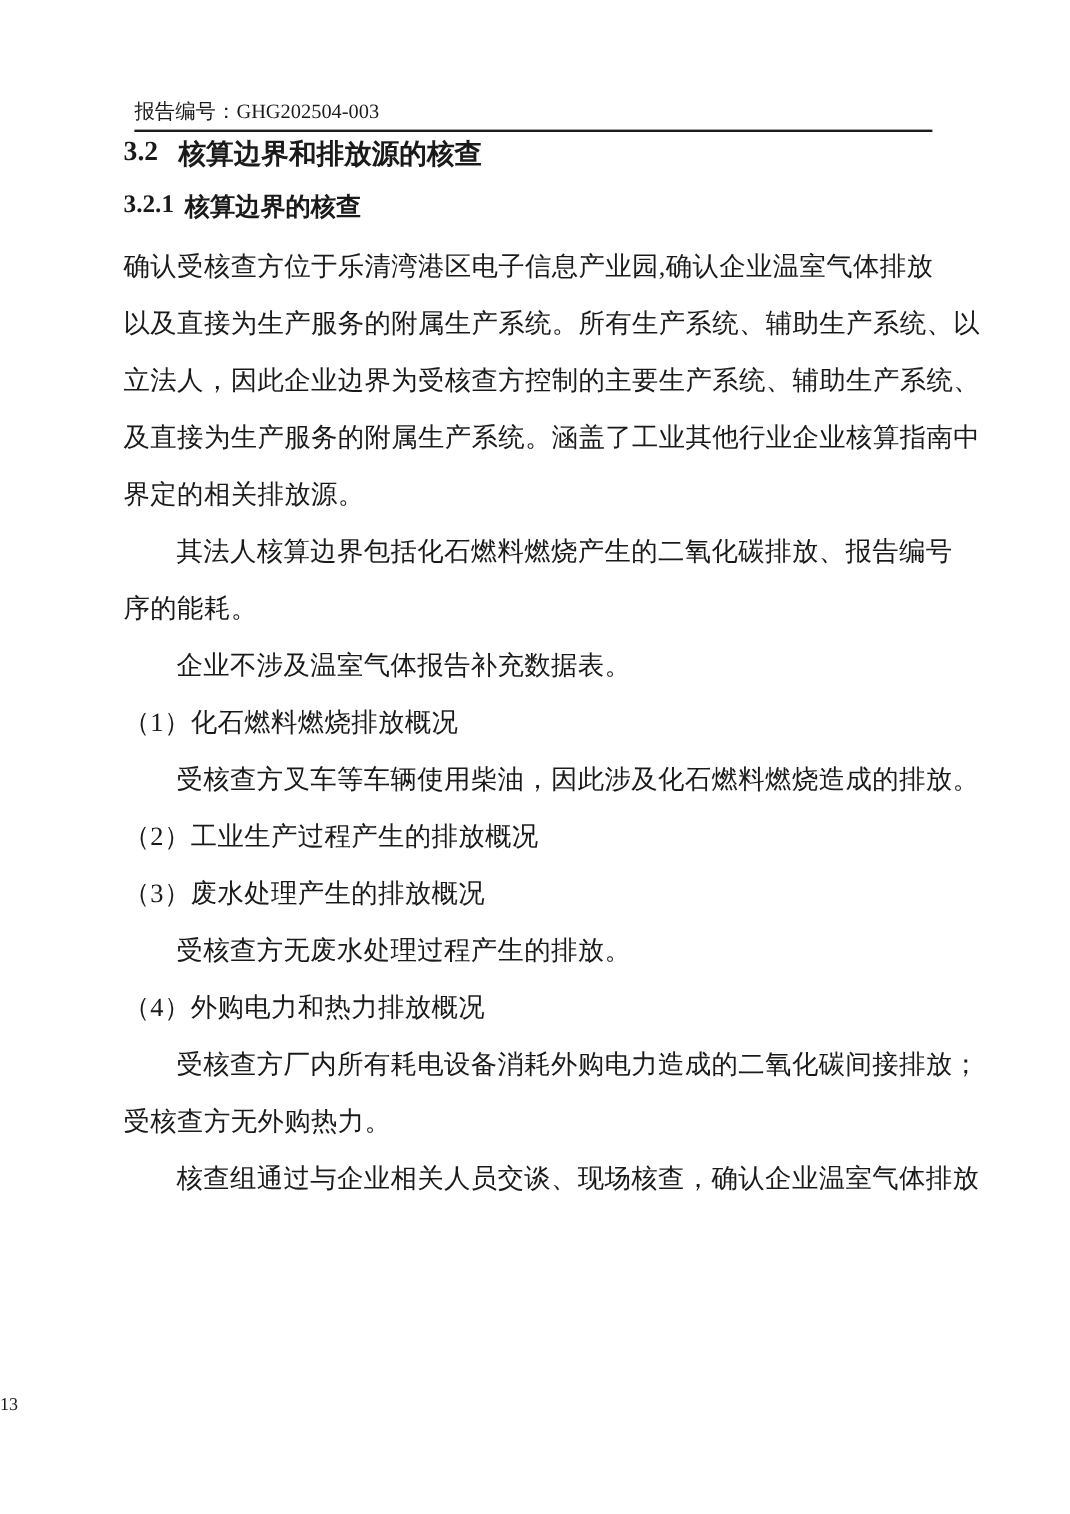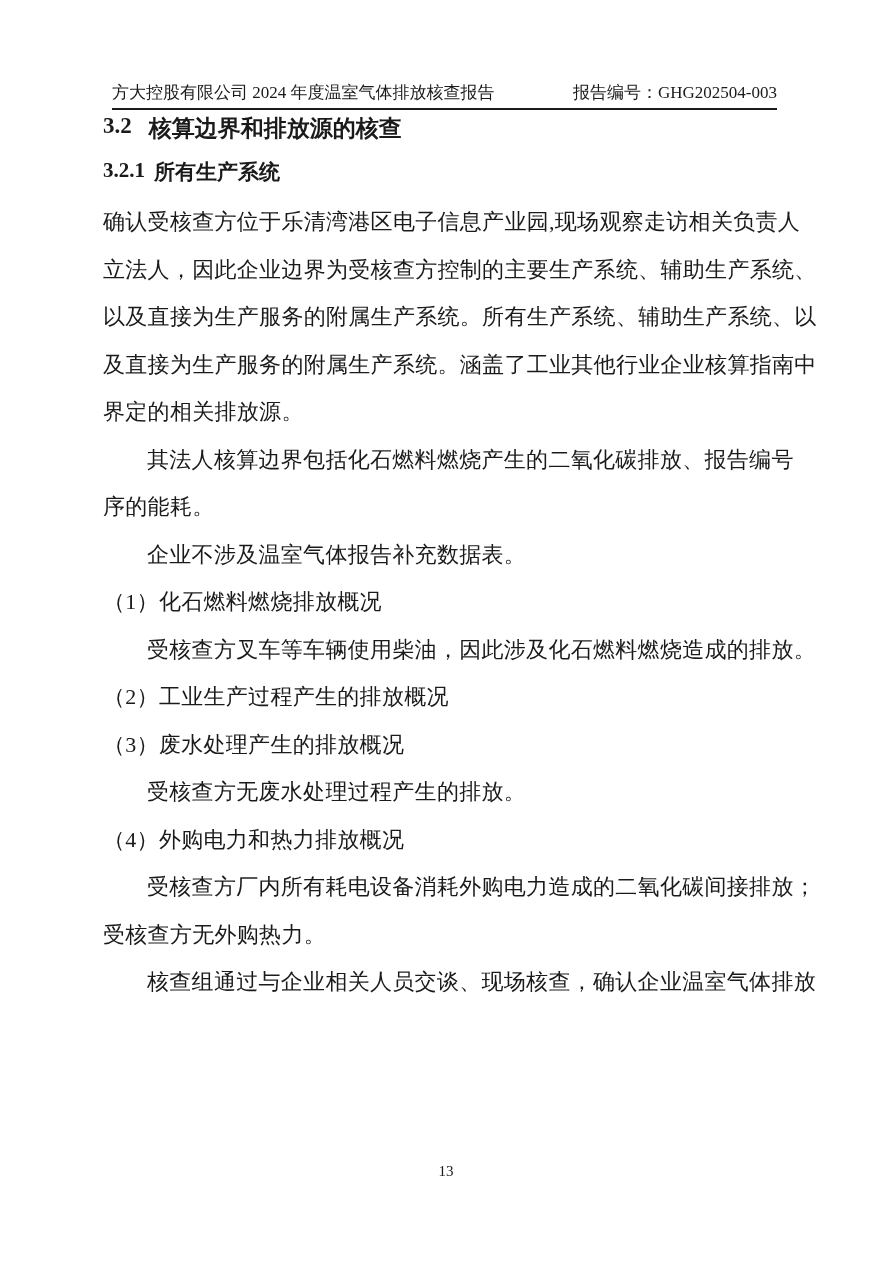--- a/index.html
+++ b/index.html
@@ -73,50 +73,49 @@
   }
   .line.indent {
     text-indent: 44px;
   }
   
   .footer {
     position: absolute;
     top: 1163px;
     left: 0;
     width: 892px;
-    text-align: center;
+    text-align: left;
     font-size: 15px;
   }
 </style>
 </head>
 <body>
 
 <div class="page">
 
   <div class="header">
-    <span>方大控股有限公司 2024 年度温室气体排放核查报告</span>
     <span class="right">
       <span>报告编号：</span>
       <span>GHG202504-003</span>
     </span>
   </div>
 
   <div class="h1">
     <span>3.2</span>
     <span>核算边界和排放源的核查</span>
   </div>
   <div class="h2">
     <span>3.2.1</span>
-    <span>所有生产系统</span>
+    <span>核算边界的核查</span>
   </div>
 
   <div class="body-text">
-    <div class="line">确认受核查方位于乐清湾港区电子信息产业园,现场观察走访相关负责人</div>
+    <div class="line">确认受核查方位于乐清湾港区电子信息产业园,确认企业温室气体排放</div>
+    <div class="line">以及直接为生产服务的附属生产系统。所有生产系统、辅助生产系统、以</div>
     <div class="line">立法人，因此企业边界为受核查方控制的主要生产系统、辅助生产系统、</div>
-    <div class="line">以及直接为生产服务的附属生产系统。所有生产系统、辅助生产系统、以</div>
     <div class="line">及直接为生产服务的附属生产系统。涵盖了工业其他行业企业核算指南中</div>
     <div class="line">界定的相关排放源。</div>
     <div class="line indent">其法人核算边界包括化石燃料燃烧产生的二氧化碳排放、报告编号</div>
     <div class="line">序的能耗。</div>
     <div class="line indent">企业不涉及温室气体报告补充数据表。</div>
     <div class="line">（1）化石燃料燃烧排放概况</div>
     <div class="line indent">受核查方叉车等车辆使用柴油，因此涉及化石燃料燃烧造成的排放。</div>
     <div class="line">（2）工业生产过程产生的排放概况</div>
     <div class="line">（3）废水处理产生的排放概况</div>
     <div class="line indent">受核查方无废水处理过程产生的排放。</div>

